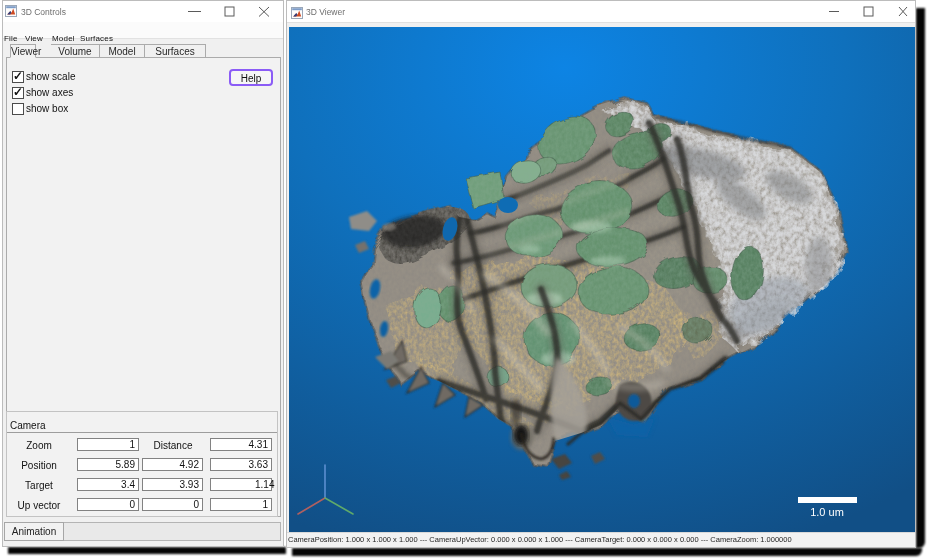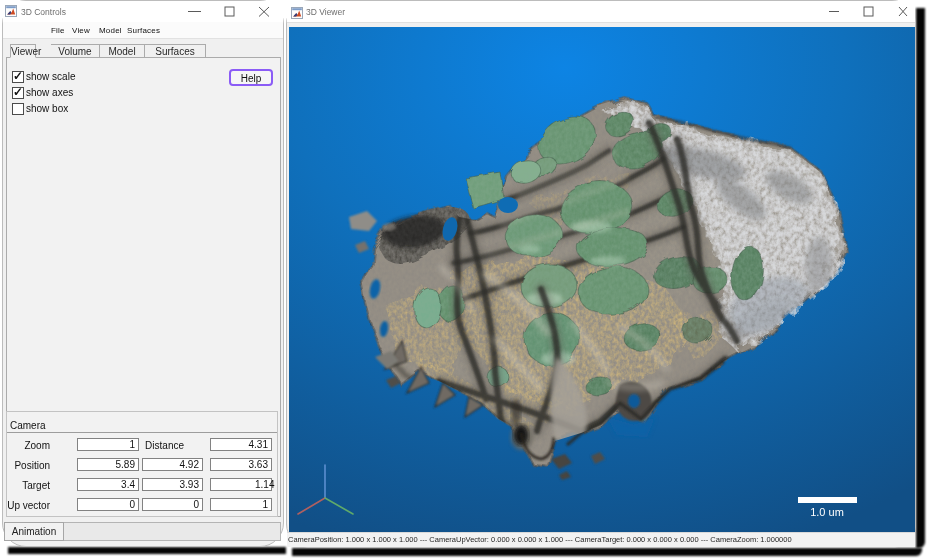--- a/index.html
+++ b/index.html
@@ -1,37 +1,37 @@
 <!DOCTYPE html>
 <html><head>
 <meta charset="utf-8">
 <style>
 * { margin:0; padding:0; box-sizing:border-box; }
 html,body { width:928px; height:560px; background:#ffffff; font-family:"Liberation Sans", sans-serif; overflow:hidden; }
-.win { position:absolute; background:#f0f0f0;border-radius:24px; }
+.win { position:absolute; background:#f0f0f0; }
 .titlebar { position:absolute; left:0; top:0; right:0; height:21px; background:#ffffff; }
 .ticon { position:absolute; width:12px; height:12px; }
 .ttext { position:absolute; font-size:8.5px; color:#6e6e6e; }
 .wbtn { position:absolute; top:0; height:21px; }
 svg { display:block; }
 
 
 #lwin { left:2px; top:0; width:282px; height:547px; border:1px solid #bcbcbc; }
 #lmenu { position:absolute; left:0; top:21px; right:0; height:17px; background:#fbfbfb; border-bottom:1px solid #e2e2e2; font-size:8px; color:#111; }
-#lmenu span { position:absolute; top:4px; letter-spacing:0.2px;padding-left:47px; }
+#lmenu span { position:absolute; top:12px; letter-spacing:0.2px; }
 .tabbar { position:absolute; }
 .tab { position:absolute; top:0; height:14px; font-size:10px; color:#282828; text-align:center; line-height:14px; background:#f0f0f0; border:1px solid #ababab; border-left:none; }
 .tab.first { border-left:1px solid #ababab; }
 .tab.active { background:#f2f2f2; border-bottom:1px solid #f2f2f2; }
 .cbrow { position:absolute; left:9px; height:12px; font-size:10px; color:#111; white-space:nowrap; }
 .cbox { position:absolute; left:0; top:0; width:12px; height:12px; background:#fff; border:1px solid #4b4b4b; }
 .cbl { position:absolute; left:14px; top:0px; }
 .chk { position:absolute; left:0px; top:-3px; font-size:12px; color:#111; font-weight:bold; }
 .caminput { position:absolute; height:13px; background:#fff; border:1px solid #828282; font-size:10px; color:#111; text-align:right; padding:0 3px 0 0; line-height:11px; }
-.camlab { position:absolute; font-size:10px; color:#111; text-align:right; width:44px; }
+.camlab { position:absolute; font-size:10px; color:#111; text-align:center; width:66px; }
 
 
 #rwin { left:286px; top:0; width:630px; height:548px; border:1px solid #bcbcbc; background:#f0f0f0; }
 #statusbar { position:absolute; left:0; bottom:0; right:0; height:15px; background:#f2f2f2; border-top:1px solid #d9d9d9; font-size:7.5px; color:#1e1e1e; line-height:14px; padding-left:1px; }
 </style>
 </head>
 <body>
 
 <div style="position:absolute;left:8px;top:547px;width:278px;height:7px;background:#050505;filter:blur(1px);"></div>
 <div style="position:absolute;left:916px;top:8px;width:9px;height:540px;background:#050505;filter:blur(1.2px);border-radius:0 0 6px 0;"></div>

